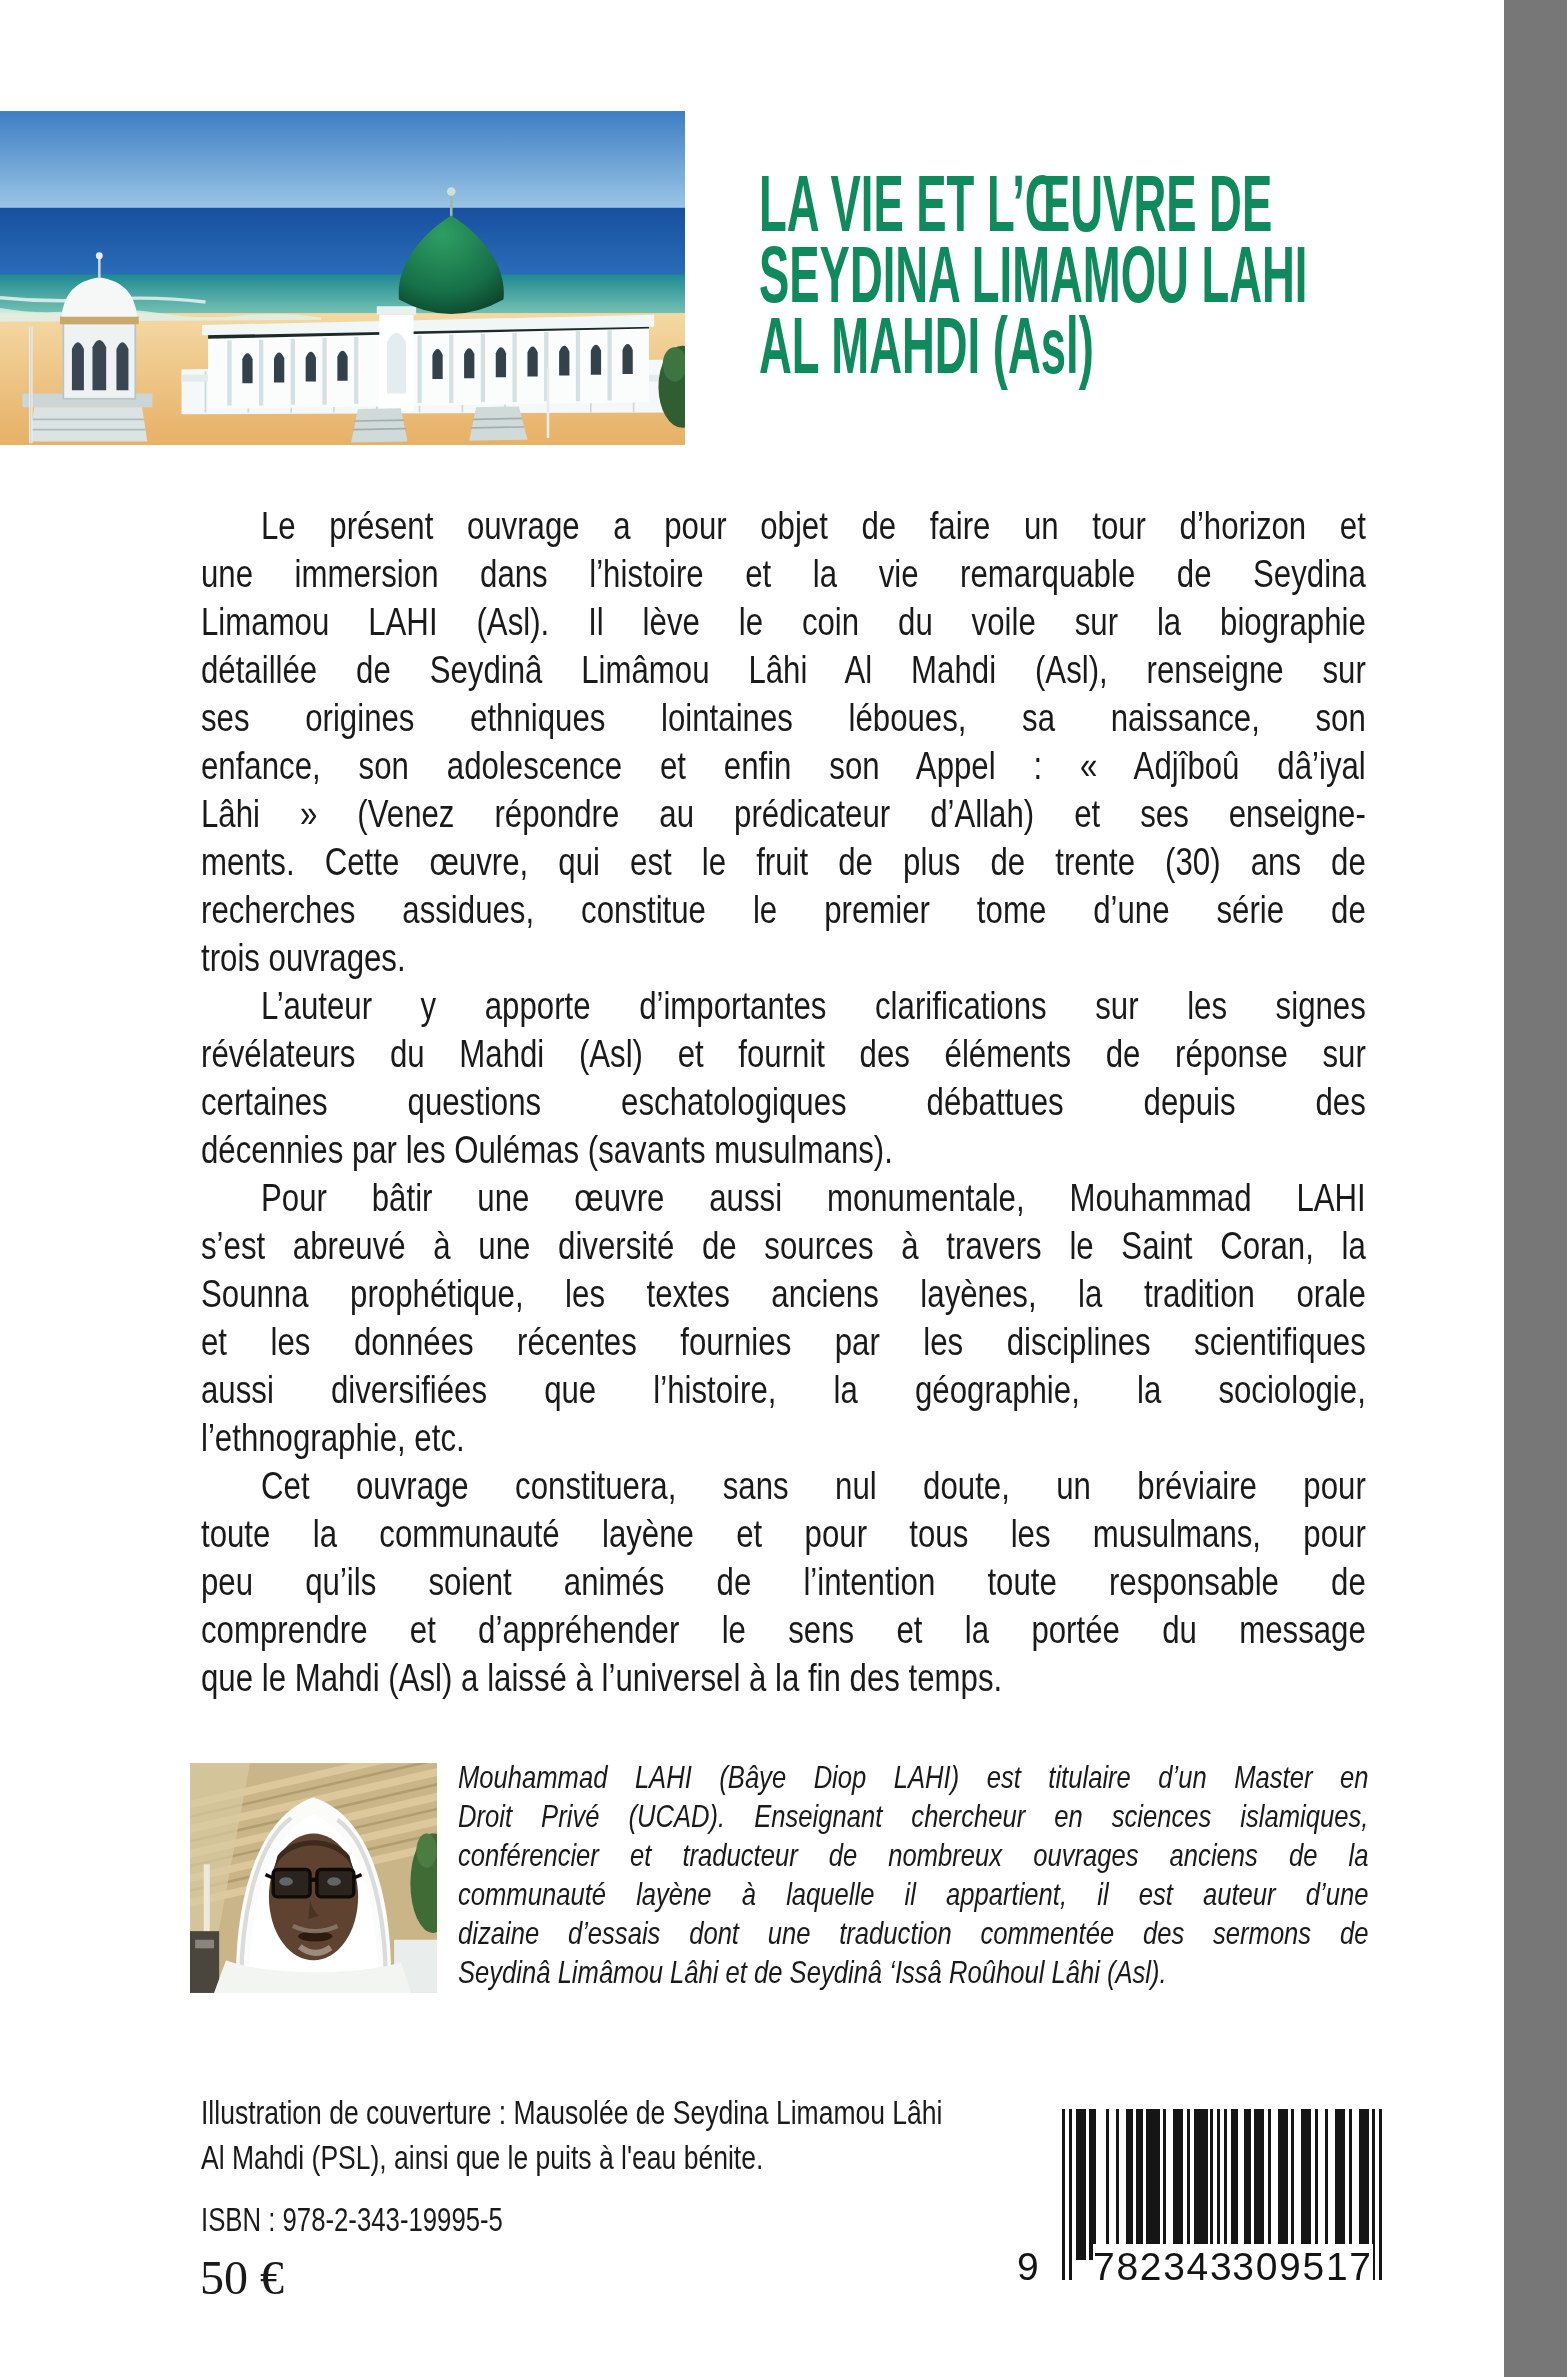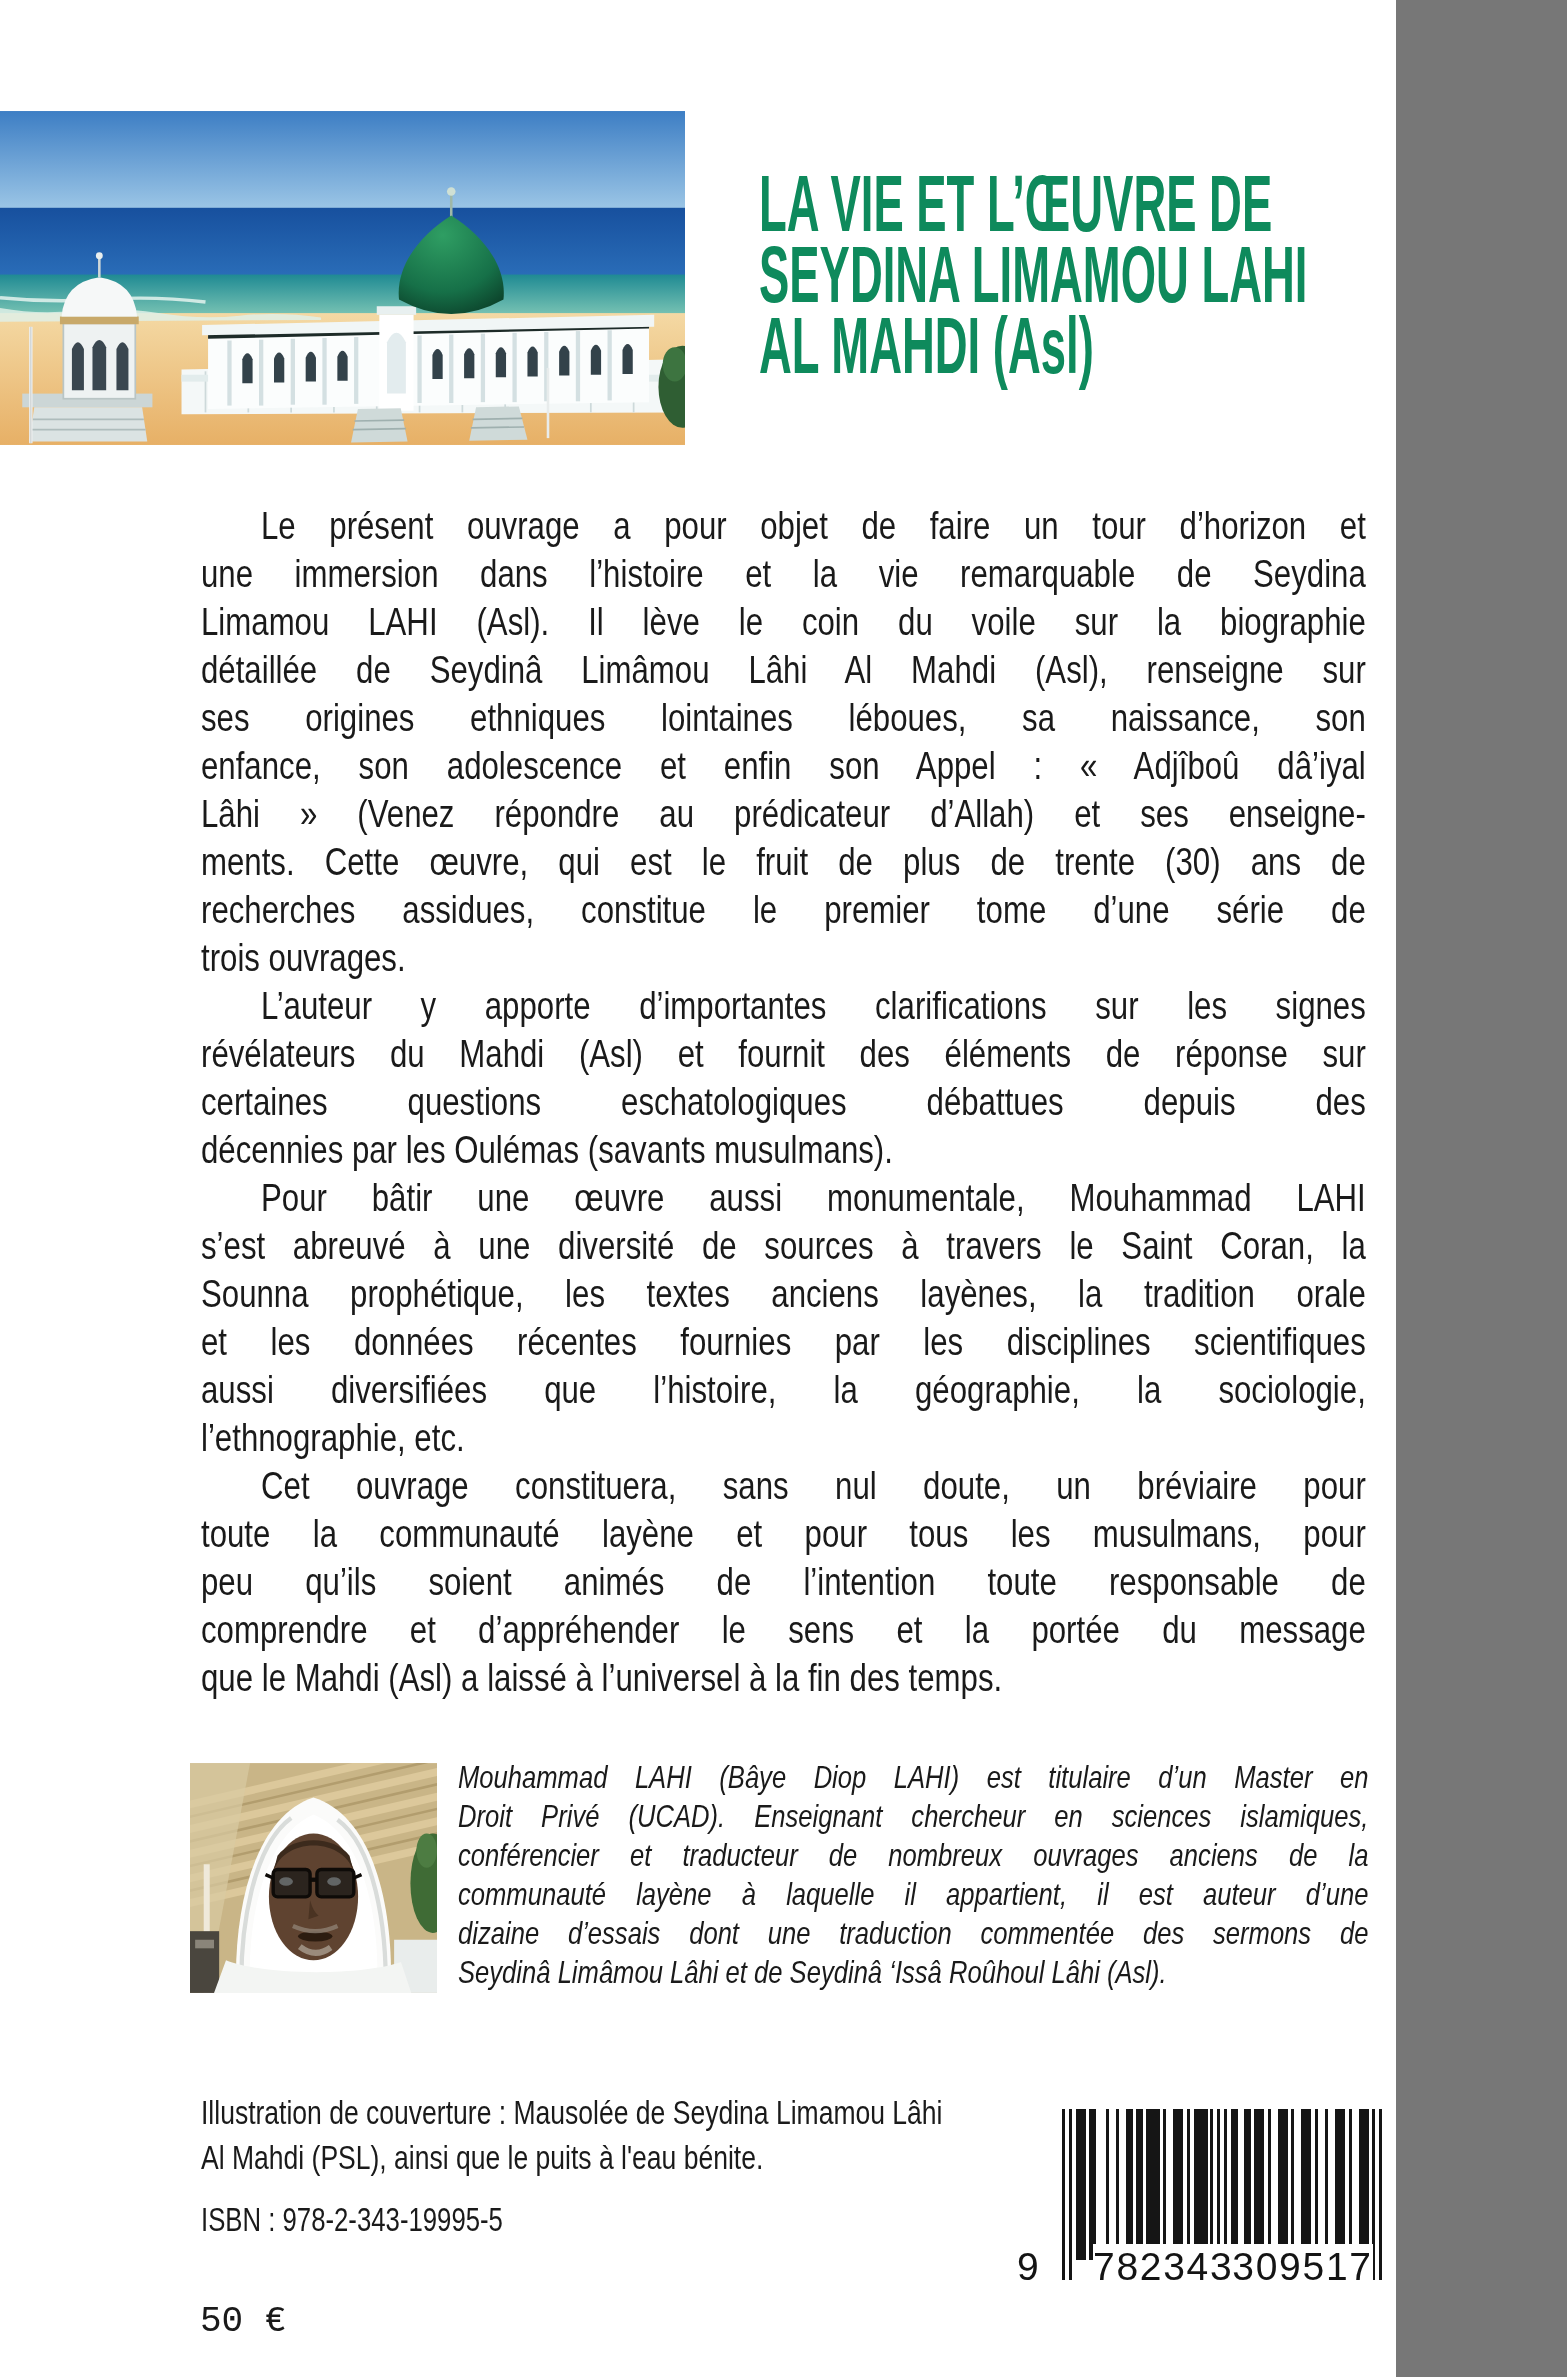--- a/index.html
+++ b/index.html
@@ -1,18 +1,18 @@
 <!DOCTYPE html>
 <html style="font-size:13.7px"><head>
 <meta charset="utf-8">
 <style>
   html,body{margin:0;padding:0;background:#777;}
   #page{
     position:relative;
-    width:1396px;height:2377px;
+    width:1504px;height:2377px;
     background:#ffffff;
     overflow:hidden;
     font-family:"Liberation Sans", sans-serif;
     color:#1a1a1a;
   }
   
   #edge-line{position:absolute;left:1563px;top:0;width:4.3px;height:2377px;}
 
   
   #cover-photo{position:absolute;left:0;top:111px;width:685px;height:334px;}
@@ -55,22 +55,22 @@
     height:45px;line-height:45px;font-size:34px;
     transform:scaleX(0.78);transform-origin:0 0;white-space:nowrap;
   }
   #isbn-text{
     position:absolute;left:201px;top:2198px;
     height:43px;line-height:43px;font-size:33px;
     transform:scaleX(0.78);transform-origin:0 0;white-space:nowrap;
   }
   #price-text{
     position:absolute;left:200px;top:2252px;
-    font-family:Liberation Mono, monospace;
-    font-size:36px;line-height:51px;margin-top:44px;
+    font-family:Liberation Serif, serif;
+    font-size:48px;line-height:51px;
   }
 
   
   #barcode{position:absolute;left:1062px;top:2109px;width:320px;height:182px;}
   .bar{position:absolute;top:0;background:#151515;}
   .bc-digit{
     position:absolute;top:135px;height:46px;line-height:46px;
     font-size:39px;color:#141414;letter-spacing:1.7px;
     text-align:center;
   }

